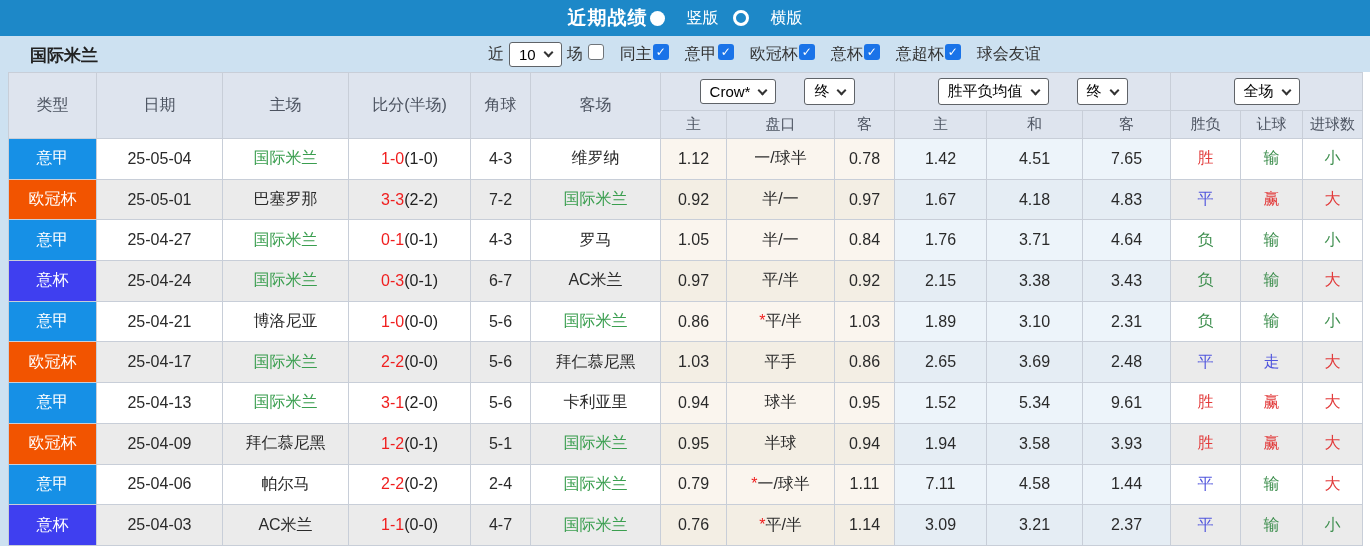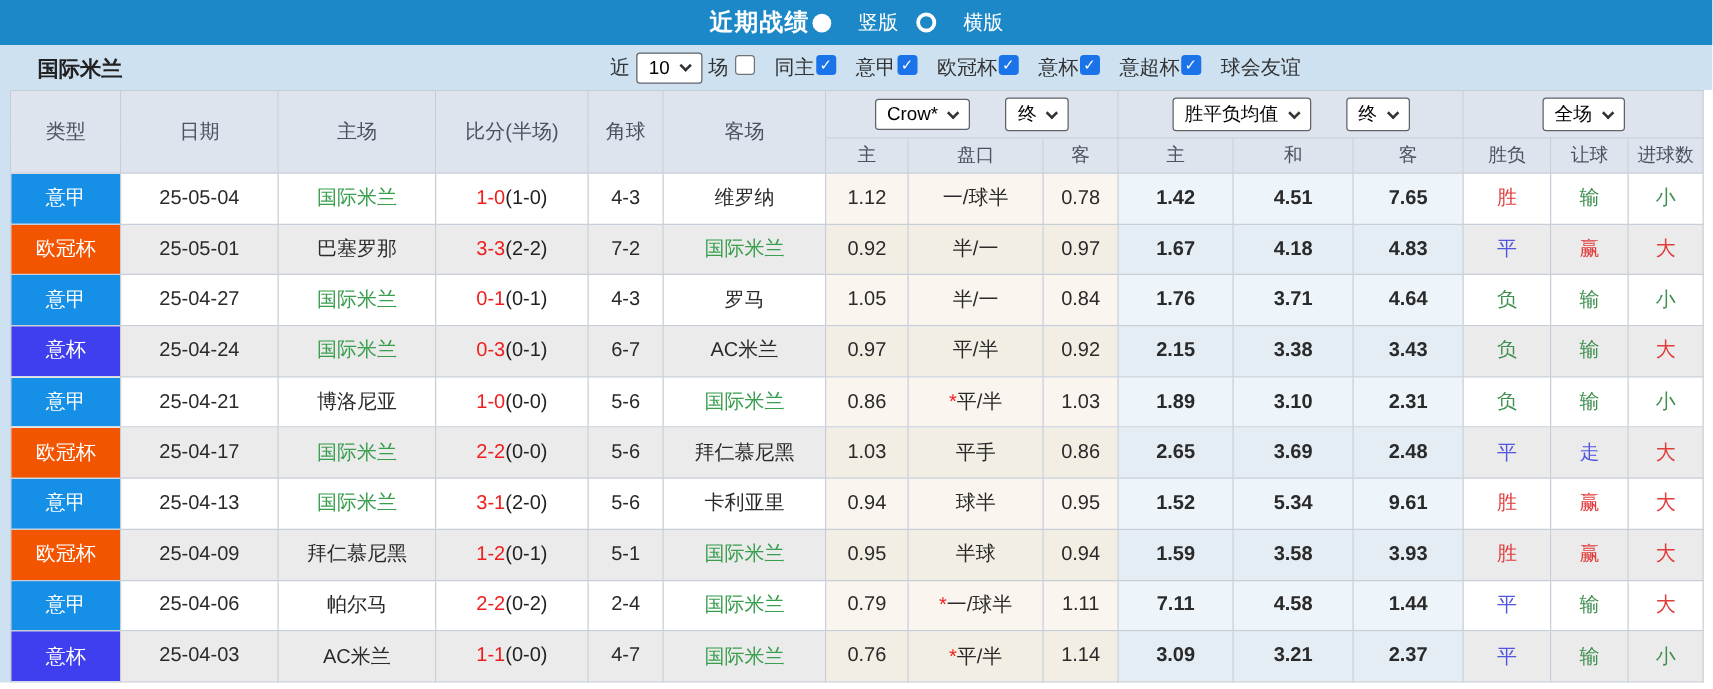--- a/index.html
+++ b/index.html
@@ -43,21 +43,21 @@
   thead th, thead td { background:var(--header-bg,#dee4ee); color:#4c5360; font-weight:400; }
   .hrow-a th, .hrow-a td { height:38px; font-size:16px; }
   .hrow-b th { height:28px; font-size:15px; }
   .group-cell { vertical-align:middle; }
   .group-inner { display:flex; align-items:center; justify-content:center; gap:28px; }
 
   tbody td { height:40.7px; font-size:16px; color:#2a2a2a; background:#fff; }
   tbody tr:nth-child(even) td { background:#ebebeb; }
   tbody td.hcap { background:#faf5ee; }
   tbody tr:nth-child(even) td.hcap { background:#f3eee4; }
-  tbody td.avg { background:#edf4fa;font-weight:bold; }
+  tbody td.avg { background:#edf4fa; }
   tbody tr:nth-child(even) td.avg { background:#e5edf4; }
 
   td.type-cell { color:#fff; font-size:16px; }
   .badge-blue   { background:var(--badge-blue,#1690e6) !important; }
   .badge-orange { background:var(--badge-orange,#f25400) !important; }
   .badge-purple { background:var(--badge-purple,#3f3ff0) !important; }
 
   .inter { color:var(--inter-green,#3a9e4f); }
   .score { color:var(--score-red,#f01e1e); }
   .half  { color:#222; }
@@ -313,21 +313,21 @@
       <tr>
     <td class="type-cell badge-orange">欧冠杯</td>
     <td>25-04-09</td>
     <td>拜仁慕尼黑</td>
     <td><span class="score">1-2</span><span class="half">(0-1)</span></td>
     <td>5-1</td>
     <td class="inter">国际米兰</td>
     <td class="hcap">0.95</td>
     <td class="hcap"><span class="star"></span><span>半球</span></td>
     <td class="hcap">0.94</td>
-    <td class="avg">1.59</td>
+    <td class="avg">1.94</td>
     <td class="avg">3.58</td>
     <td class="avg">3.93</td>
     <td class="c-red">胜</td>
     <td class="c-red">赢</td>
     <td class="c-red">大</td>
   </tr>
       <tr>
     <td class="type-cell badge-blue">意甲</td>
     <td>25-04-06</td>
     <td>帕尔马</td>

